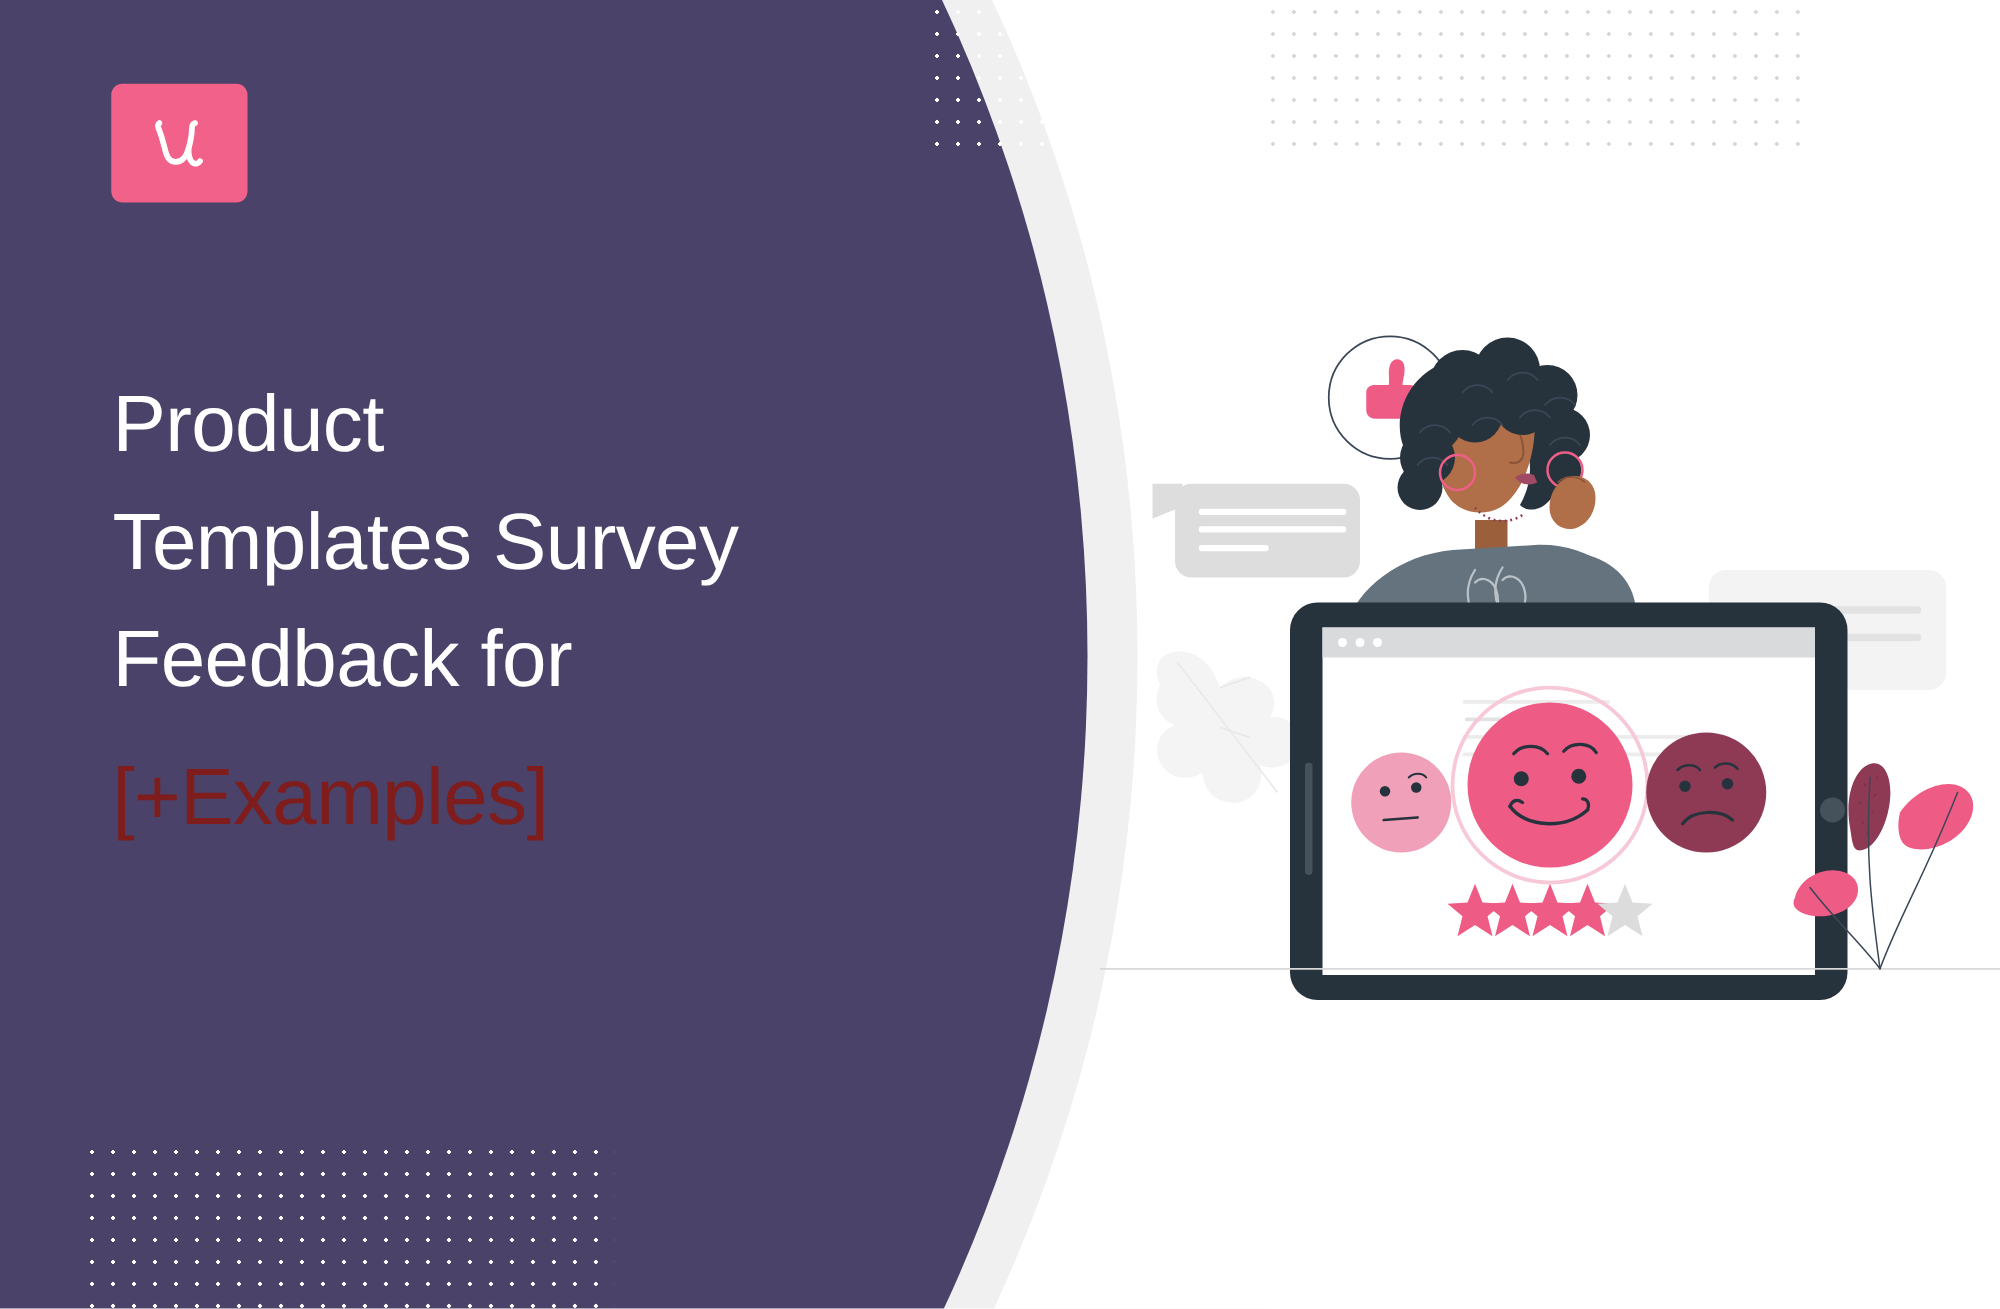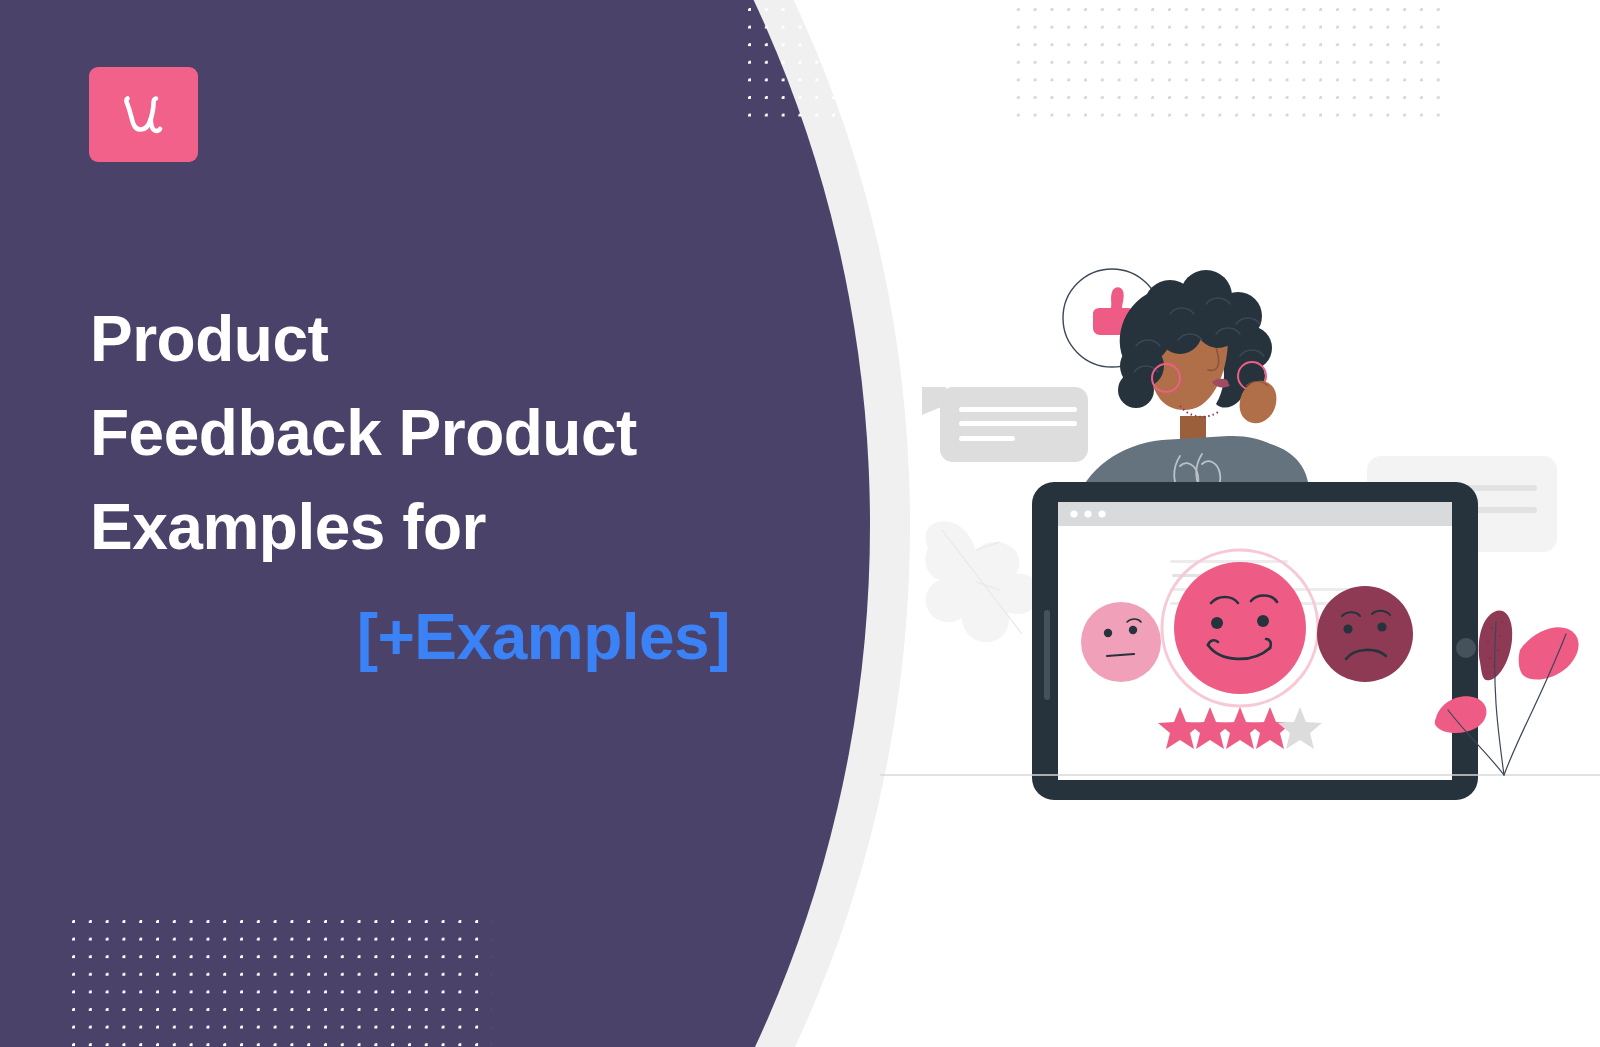--- a/index.html
+++ b/index.html
@@ -98,29 +98,28 @@
   .logo svg { display: block; }
 
   .headline {
     position: absolute;
     left: 90px;
     top: 292px;
     width: 640px;
     z-index: 6;
     color: #ffffff;
     font-size: 64px;
-    font-weight: 700;
+    font-weight: 400;
     line-height: 94px;
     letter-spacing: -0.5px;
   }
   .headline .accent {
-    color: #3b82f6;
+    color: #7f1d1d;
     display: block;
     margin-top: 16px;
-    text-align: right;
   }
 
   
   .illustration {
     position: absolute;
     left: 880px; top: 230px;
     width: 720px; height: 580px;
     z-index: 4;
   }
   .illustration svg { display: block; }
@@ -141,22 +140,22 @@
 
   <div class="logo">
     <svg width="60" height="60" viewBox="0 0 60 60">
       <path d="M13.5 13.5 C13.5 13.5 11.5 14.5 12.8 17.5 C14 20.5 16 26 17.5 32.5 C19 39 20.5 44 26 44.5 C31.5 45 35 40 36.8 34 C38.5 28 39.5 21 39.5 18 C39.5 15 40.5 13.8 42 13.5" fill="none" stroke="#ffffff" stroke-width="4.6" stroke-linecap="round" stroke-linejoin="round"></path>
       <path d="M36.8 34 C36.8 38 37.5 43 40 45 C42.5 47 45 45.5 46 44" fill="none" stroke="#ffffff" stroke-width="4.6" stroke-linecap="round" stroke-linejoin="round"></path>
     </svg>
   </div>
 
   <div class="headline">
     <div>Product</div>
-    <div>Feedback Product</div>
-    <div>Examples for</div>
+    <div>Templates Survey</div>
+    <div>Feedback for</div>
     <div class="accent">[+Examples]</div>
   </div>
 
   <div class="illustration">
     <svg width="720" height="580" viewBox="0 0 720 580" xmlns="http://www.w3.org/2000/svg">
 
       <g fill="#f4f4f4">
         <path d="M48 318 C40 300 52 288 70 292 C84 295 92 308 96 320
                  C104 312 118 308 130 316 C140 322 142 334 136 344
                  C150 342 162 352 160 366 C158 380 142 388 128 382

